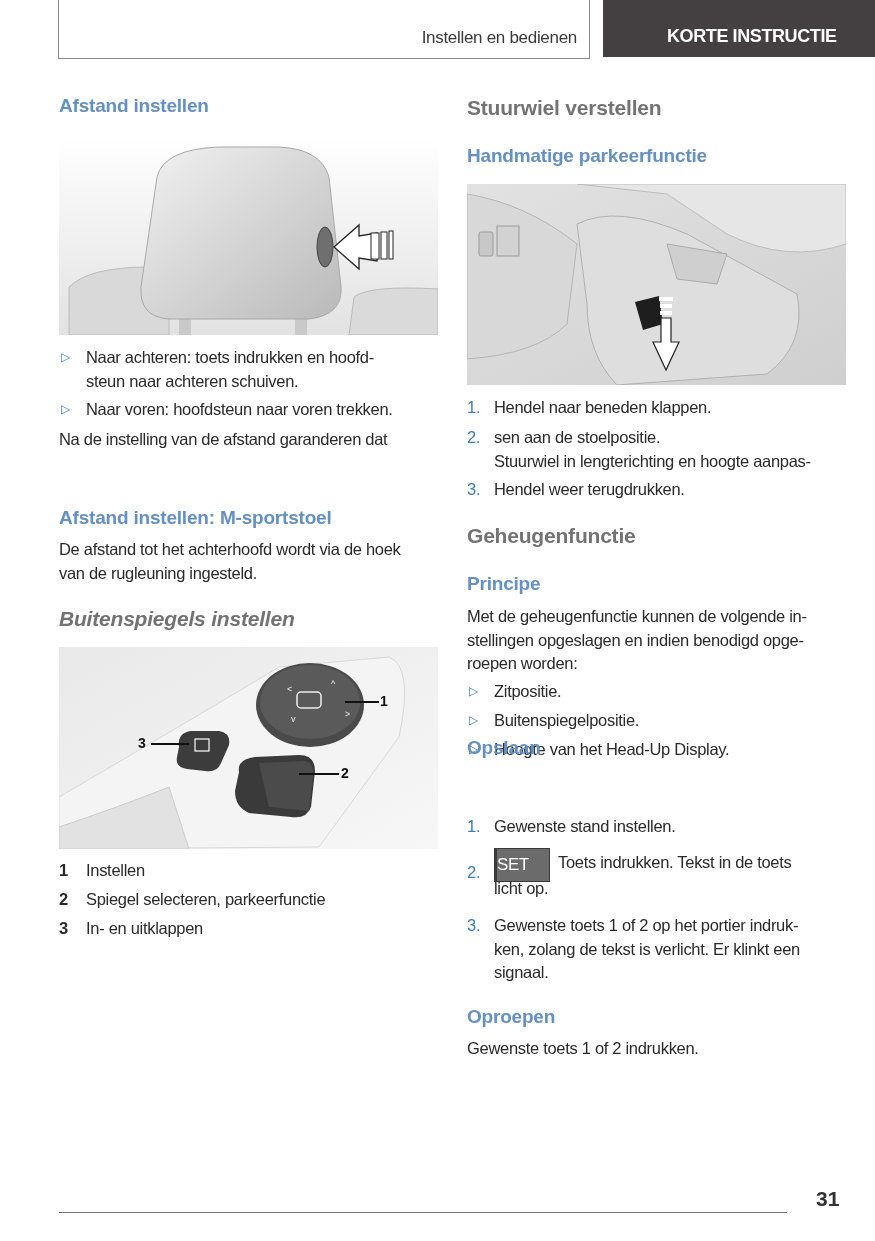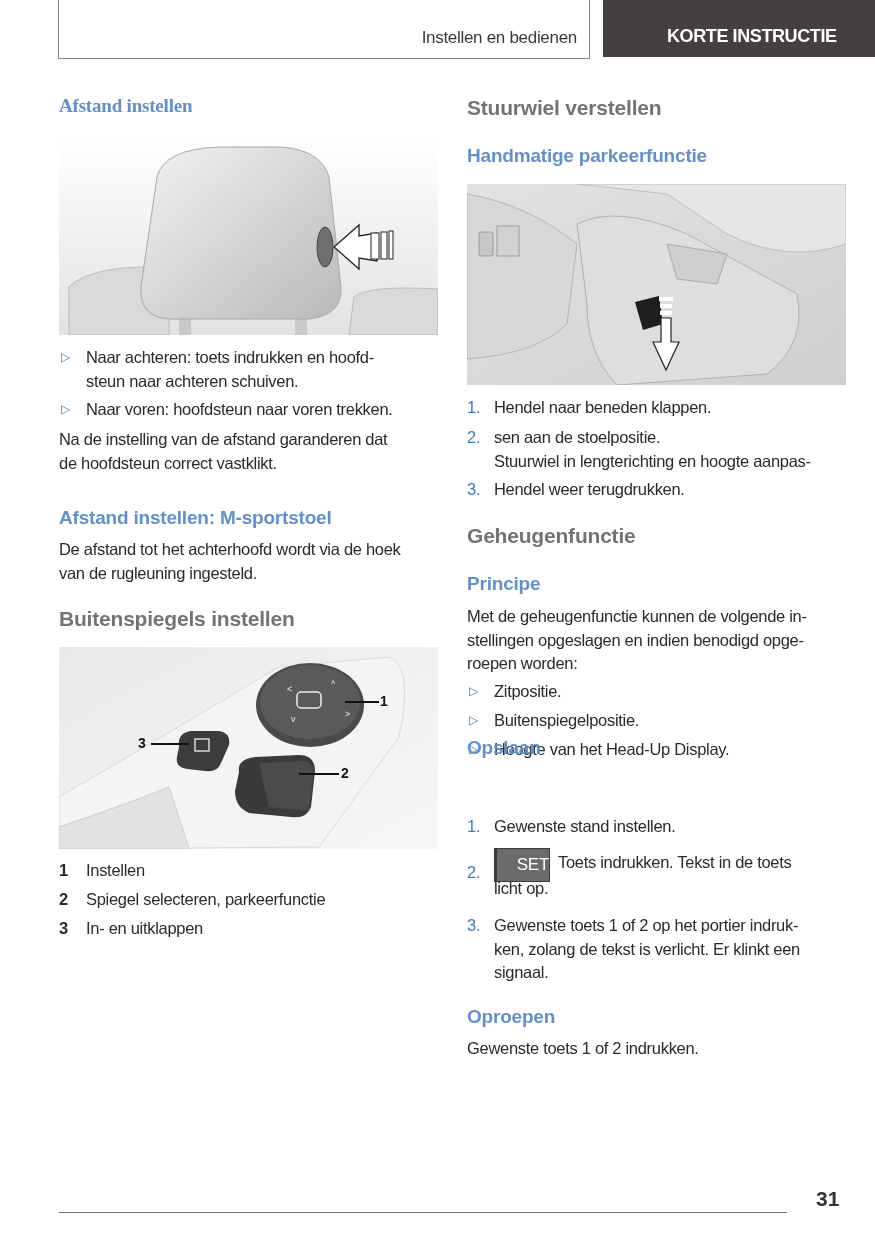--- a/index.html
+++ b/index.html
@@ -16,37 +16,37 @@
   .right { left:467px; width:380px; }
   .h-main { position:absolute; font-weight:bold; font-size:21px; color:#737373; letter-spacing:-0.2px; margin:0; }
   .h-sub { position:absolute; font-weight:bold; font-size:19px; color:#6390c8; letter-spacing:-0.2px; margin:0; }
   .txt { position:absolute; font-size:16.5px; line-height:23.5px; color:#2a2a2a; letter-spacing:-0.3px; }
   .bullet { position:absolute; font-size:16.5px; line-height:23.5px; color:#2a2a2a; letter-spacing:-0.3px; padding-left:27px; box-sizing:border-box; }
   .bullet .mk { position:absolute; left:2px; top:0; color:#3c7bc0; font-size:12px; }
   .num { position:absolute; left:0; top:0; color:#3c7bc0; }
   .num-b { position:absolute; left:0; top:0; font-weight:bold; color:#2a2a2a; }
   .fig { position:absolute; overflow:hidden; background:#dcdcdc; }
   .set-btn { display:inline-block; width:56px; height:34px; background:#6b6b6b; border:1px solid #3a3a3a;
-             border-left:3px solid #3a3a3a; box-sizing:border-box; color:#fff; font-size:17px; text-align:right;
-             line-height:32px; vertical-align:-2px; margin-right:8px;padding-left:12px; }
+             border-left:3px solid #3a3a3a; box-sizing:border-box; color:#fff; font-size:17px; text-align:left;
+             line-height:32px; vertical-align:-2px; margin-right:8px; }
   .footer-rule { position:absolute; left:59px; top:1212px; width:728px; height:1px; background:#707070; }
   .page-num { position:absolute; left:816px; top:1187px; font-weight:bold; font-size:21px; color:#333; }
 </style>
 </head>
 <body>
 
 <div class="hdr-box">
   <span class="hdr-section">Instellen en bedienen</span>
 </div>
 <div class="hdr-tab">
   <span>KORTE INSTRUCTIE</span>
 </div>
 
 <div class="col left">
-  <h2 class="h-sub" style="top:95px;font-family:Liberation Serif, serif;">Afstand instellen</h2>
+  <h2 class="h-sub" style="top:95px;">Afstand instellen</h2>
 
   <div class="fig" style="top:137px; left:0; width:379px; height:198px; background:#e6e6e6;">
     <svg width="379" height="198" viewBox="0 0 379 198">
       <defs>
         <linearGradient id="hr" x1="0" y1="0" x2="1" y2="1">
           <stop offset="0" stop-color="#f2f2f2"></stop>
             <stop offset="1" stop-color="#b9b9b9"></stop>
         </linearGradient>
         <linearGradient id="bg1" x1="0" y1="0" x2="0" y2="1">
           <stop offset="0" stop-color="#ffffff"></stop>
@@ -71,30 +71,29 @@
     <span class="mk">▷</span>
     <div>Naar achteren: toets indrukken en hoofd-</div>
     <div>steun naar achteren schuiven.</div>
   </div>
   <div class="bullet" style="top:398px; width:380px;">
     <span class="mk">▷</span>
     <div>Naar voren: hoofdsteun naar voren trekken.</div>
   </div>
   <div class="txt" style="top:428px; width:380px;">
     <div>Na de instelling van de afstand garanderen dat</div>
-    <div>de hoofdsteun correct vastklikt.</div>
   </div>
 
   <h3 class="h-sub" style="top:507px;">Afstand instellen: M-sportstoel</h3>
   <div class="txt" style="top:538px; width:385px;">
     <div>De afstand tot het achterhoofd wordt via de hoek</div>
     <div>van de rugleuning ingesteld.</div>
   </div>
 
-  <h2 class="h-main" style="top:607px;">Buitenspiegels instellen</h2>
+  <h2 class="h-main" style="top:607px;font-style:italic;">Buitenspiegels instellen</h2>
 
   <div class="fig" style="top:647px; left:0; width:379px; height:202px;">
     <svg width="379" height="202" viewBox="0 0 379 202">
       <defs>
         <linearGradient id="bg2" x1="0" y1="0" x2="1" y2="1">
           <stop offset="0" stop-color="#e9e9e9"></stop>
             <stop offset="1" stop-color="#f7f7f7"></stop>
         </linearGradient>
       </defs>
       <rect width="379" height="202" fill="url(#bg2)"></rect>

